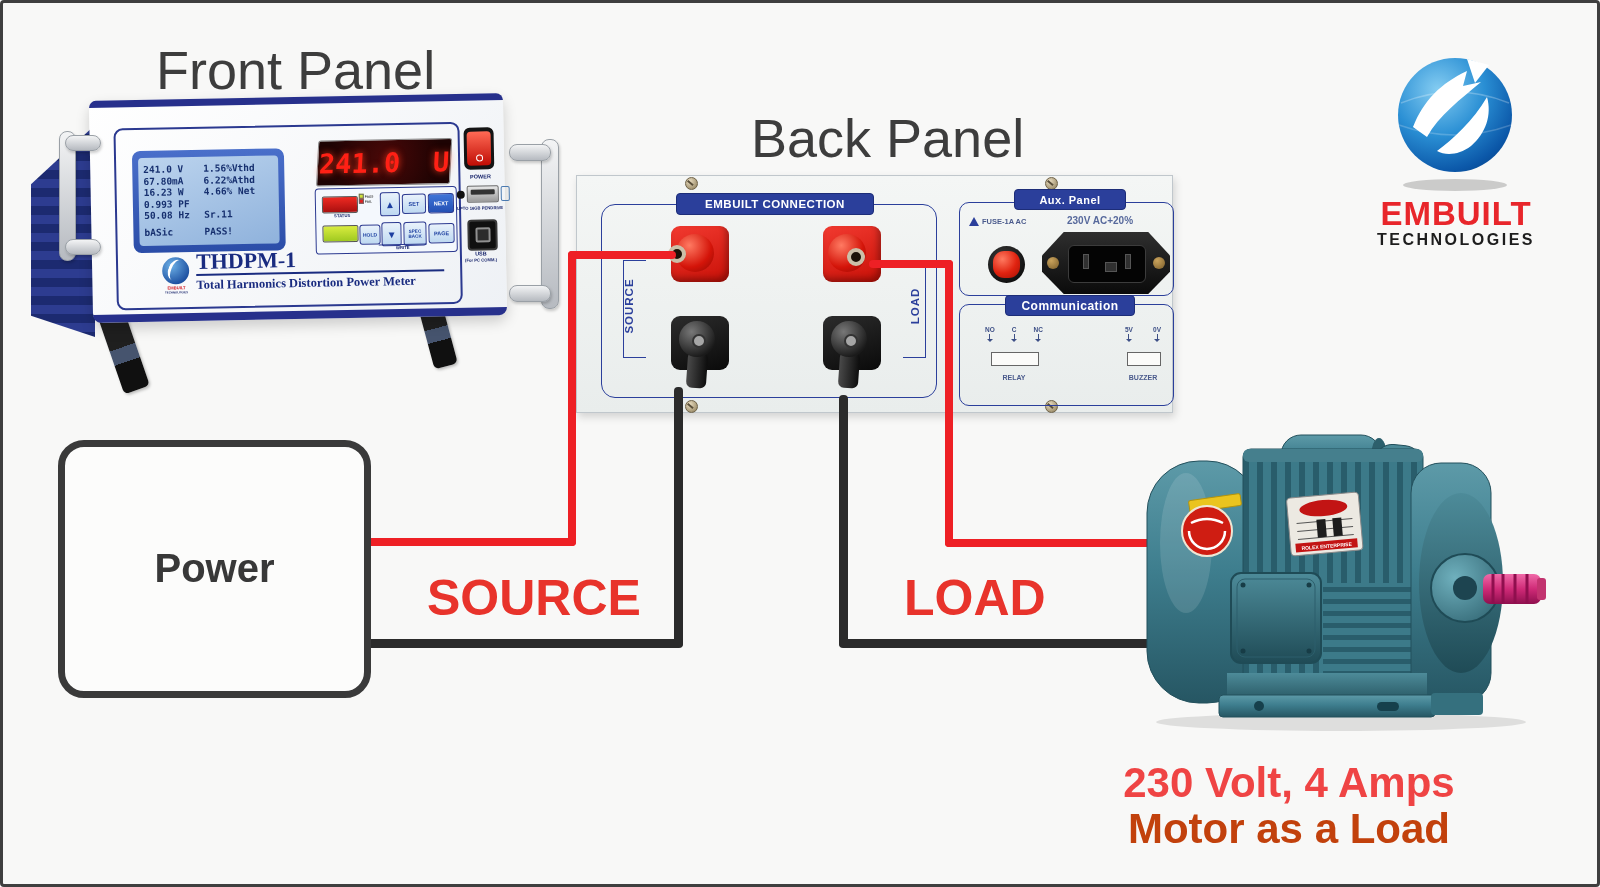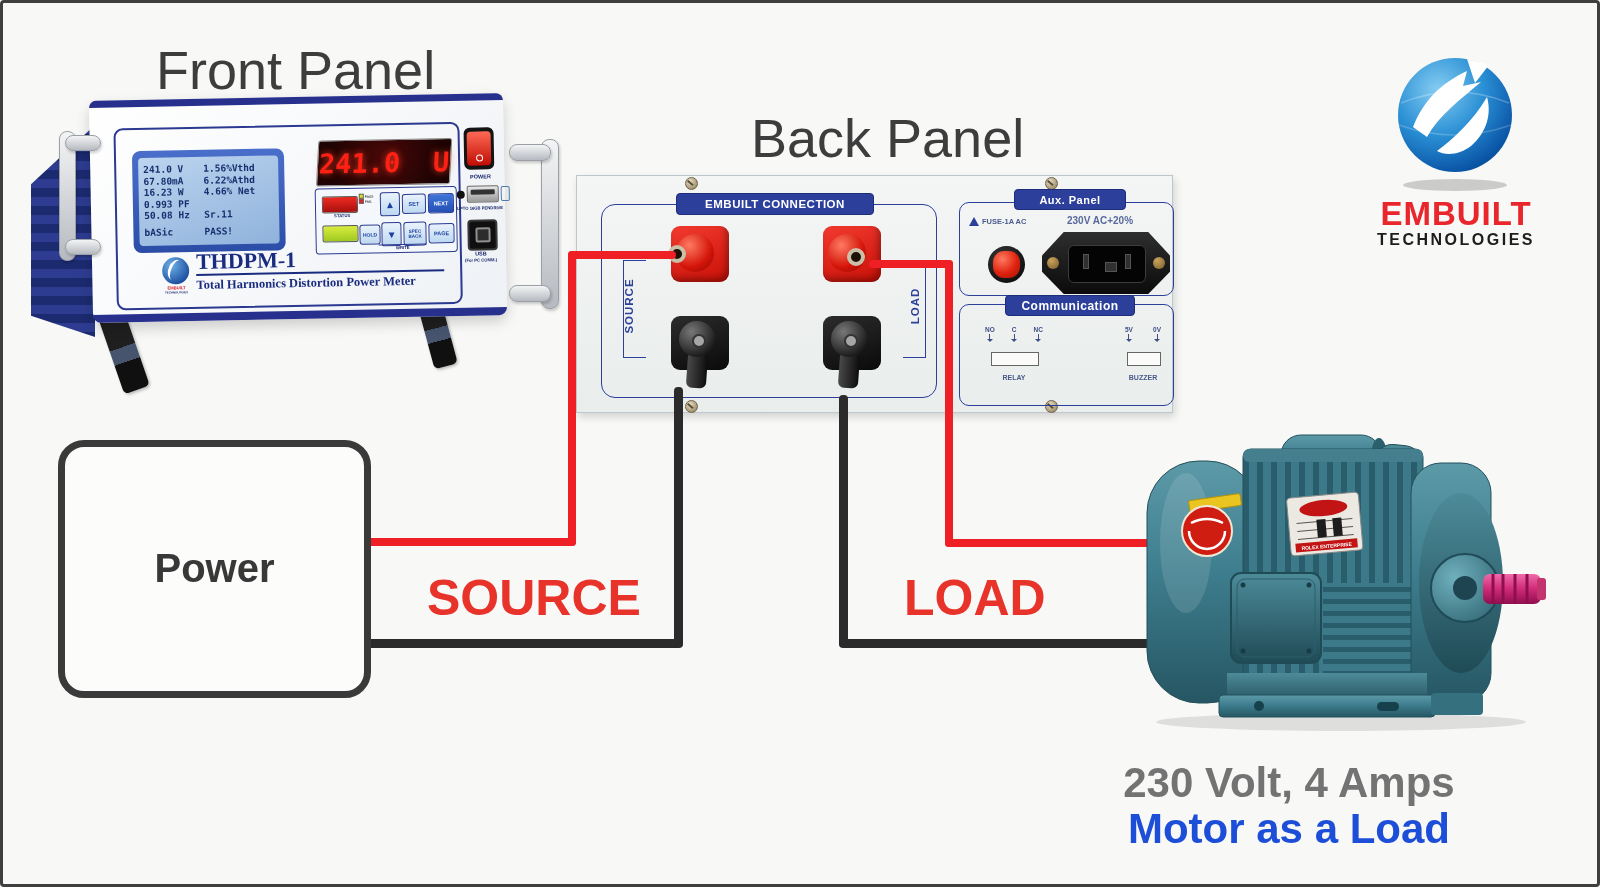--- a/index.html
+++ b/index.html
@@ -401,16 +401,16 @@
       <rect x="163" y="110" width="62" height="9" fill="#c21414"></rect>
       <text x="194" y="117" font-size="5" fill="#ffffff" text-anchor="middle" font-weight="bold" font-family="Liberation Sans, sans-serif">ROLEX ENTERPRISE</text>
     </g>
     <rect x="96" y="242" width="200" height="34" fill="url(#mtd)"></rect>
     <rect x="88" y="264" width="216" height="22" rx="4" fill="url(#mt)" stroke="#23505c"></rect>
     <circle cx="128" cy="275" r="5" fill="#16404c"></circle>
     <rect x="246" y="271" width="22" height="9" rx="4.5" fill="#16404c"></rect>
     <rect x="300" y="262" width="52" height="22" rx="4" fill="#35707e"></rect>
   </svg>
 
-  <div class="motor-cap" style="left:1086px;top:756px;color:#737373;">230 Volt, 4 Amps</div>
-  <div class="motor-cap" style="left:1086px;top:802px;color:#1d4ed8;">Motor as a Load</div>
+  <div class="motor-cap" style="left:1086px;top:756px;color:#ef4444;">230 Volt, 4 Amps</div>
+  <div class="motor-cap" style="left:1086px;top:802px;color:#c2410c;">Motor as a Load</div>
 
 </div>
 
 </body></html>

